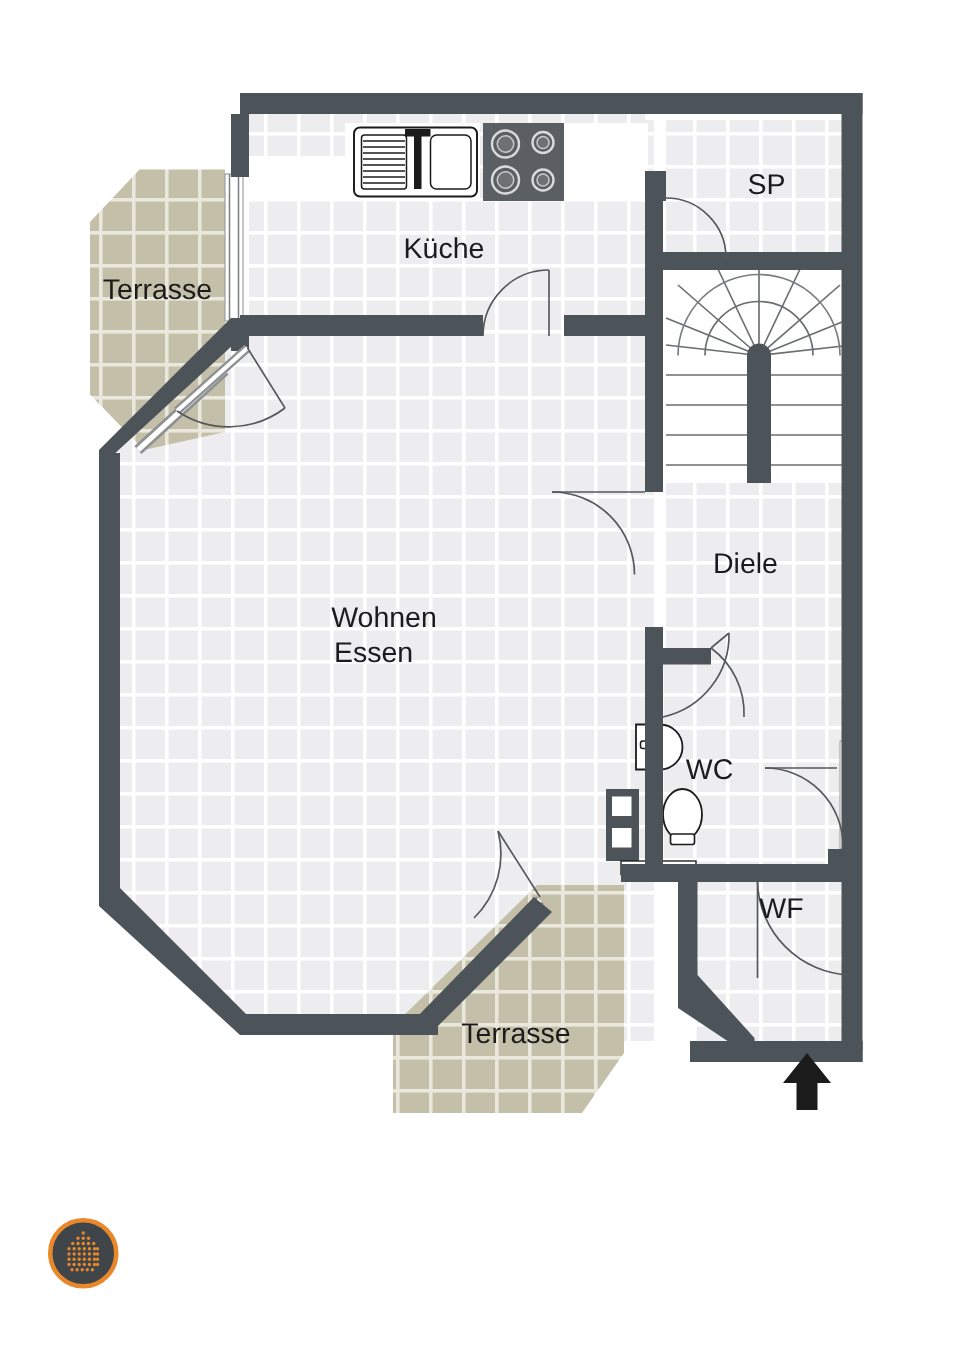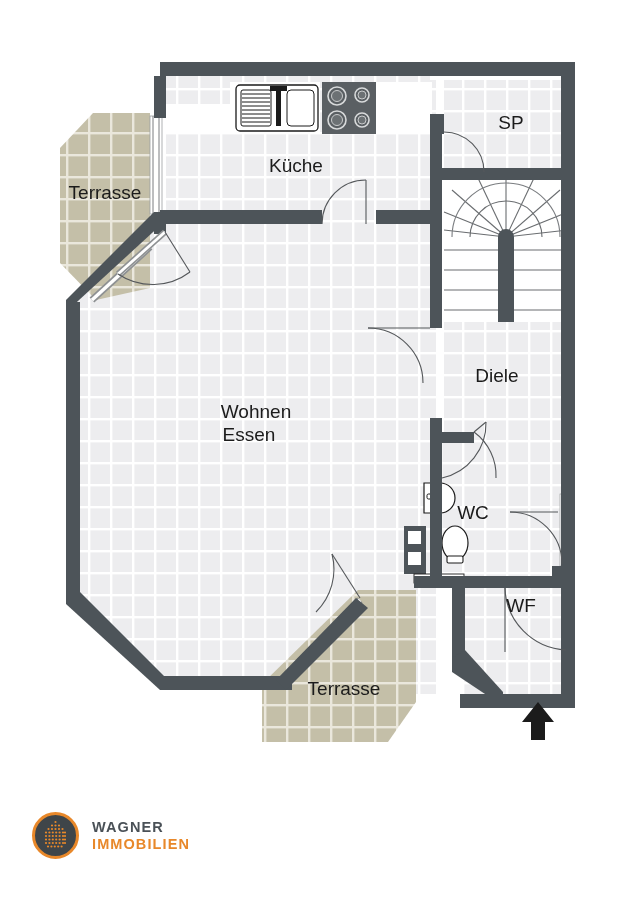--- a/index.html
+++ b/index.html
@@ -385,19 +385,15 @@
           <circle cx="30" cy="28" r="1.1"></circle>
 
           <circle cx="13" cy="31.5" r="1.1"></circle>
           <circle cx="16.4" cy="31.5" r="1.1"></circle>
           <circle cx="19.8" cy="31.5" r="1.1"></circle>
           <circle cx="23.2" cy="31.5" r="1.1"></circle>
           <circle cx="26.6" cy="31.5" r="1.1"></circle>
         </g>
       </svg>
     </div>
-    <div class="logo-text">
-      <span class="logo-line1">WAGNER</span>
-      <span class="logo-line2">IMMOBILIEN</span>
-    </div>
   </div>
 
 </div>
 
 </body></html>

